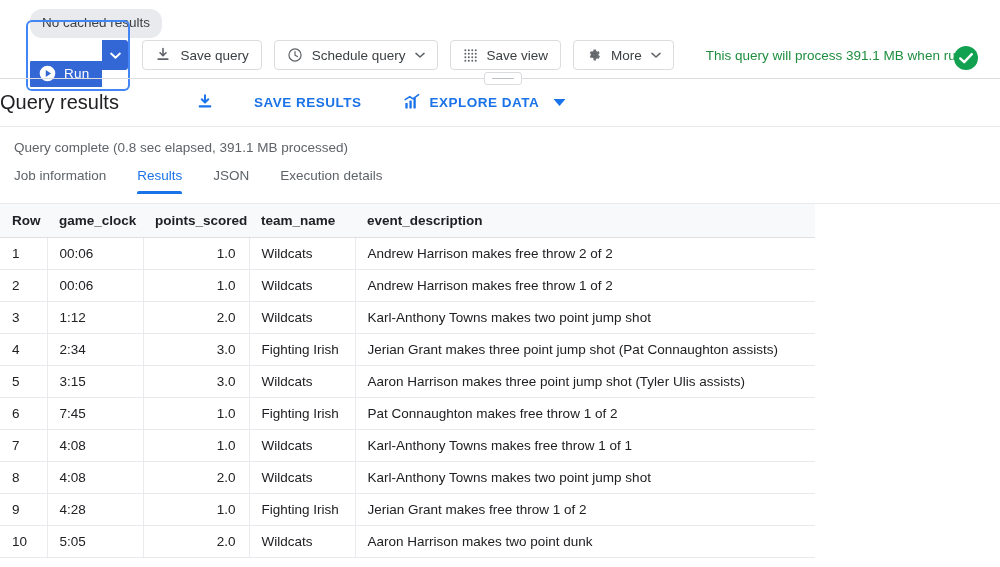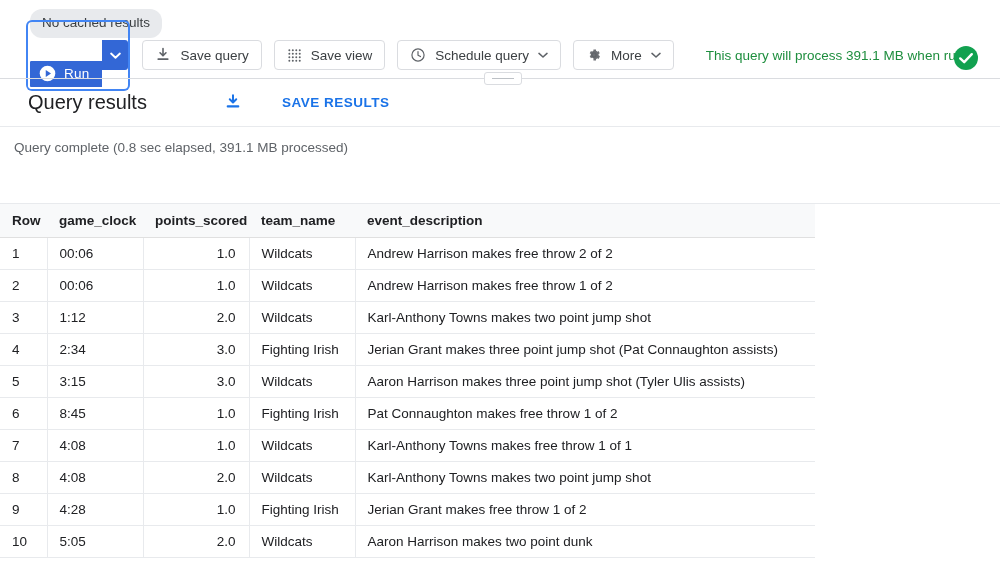--- a/index.html
+++ b/index.html
@@ -104,21 +104,20 @@
   }
   .drag-handle i {
     display: block; width: 22px; height: 1px; background: #bdc1c6;
   }
 
   
   .results-header {
     position: absolute; left: 0; top: 80px;
     width: 1000px; height: 44px;
     display: flex; align-items: center;
-    padding-left: 28px;
   }
   .results-title {
     font-size: 20px; color: #202124; font-weight: 400;
     white-space: nowrap;
   }
   .hdr-action {
     display: flex; align-items: center;
     color: #1a73e8;
     font-size: 13.5px; font-weight: 600;
     letter-spacing: .5px;
@@ -241,20 +240,35 @@
     </div>
 
     <div class="btn">
       <span class="icon">
         <svg width="16" height="16" viewBox="0 0 20 20">
             <path d="M10 2 v8 M6.3 7.2 L10 11 L13.7 7.2" stroke="#5f6368" stroke-width="2" fill="none" stroke-linecap="round" stroke-linejoin="round"></path>
             <rect x="3" y="14" width="14" height="2.4" rx="1" fill="#5f6368"></rect>
           </svg>
       </span>
       <span class="lbl">Save query</span>
+    </div>
+
+    <div class="btn">
+      <span class="icon">
+        <svg width="16" height="16" viewBox="0 0 20 20">
+            <circle cx="10" cy="10" r="7.6" stroke="#5f6368" stroke-width="1.5" fill="none"></circle>
+            <path d="M10 5.6 V10.2 L13.1 12" stroke="#5f6368" stroke-width="1.5" fill="none" stroke-linecap="round" stroke-linejoin="round"></path>
+          </svg>
+      </span>
+      <span class="lbl">Schedule query</span>
+      <span class="caret icon">
+        <svg width="10" height="10" viewBox="0 0 10 10">
+            <path d="M1 3.4 L5 7 L9 3.4" stroke="#5f6368" stroke-width="1.5" fill="none" stroke-linecap="round" stroke-linejoin="round"></path>
+          </svg>
+      </span>
     </div>
 
     <div class="btn">
       <span class="icon">
         <svg width="15" height="15" viewBox="0 0 16 16">
           <g fill="#5f6368">
             <circle cx="2.5" cy="2.5" r="1.05"></circle>
               <circle cx="6.2" cy="2.5" r="1.05"></circle>
               <circle cx="9.9" cy="2.5" r="1.05"></circle>
               <circle cx="13.6" cy="2.5" r="1.05"></circle>
@@ -272,35 +286,20 @@
               <circle cx="13.6" cy="13.6" r="1.05"></circle>
           </g>
         </svg>
       </span>
       <span class="lbl">Save view</span>
     </div>
 
     <div class="btn">
       <span class="icon">
         <svg width="16" height="16" viewBox="0 0 20 20">
-            <circle cx="10" cy="10" r="7.6" stroke="#5f6368" stroke-width="1.5" fill="none"></circle>
-            <path d="M10 5.6 V10.2 L13.1 12" stroke="#5f6368" stroke-width="1.5" fill="none" stroke-linecap="round" stroke-linejoin="round"></path>
-          </svg>
-      </span>
-      <span class="lbl">Schedule query</span>
-      <span class="caret icon">
-        <svg width="10" height="10" viewBox="0 0 10 10">
-            <path d="M1 3.4 L5 7 L9 3.4" stroke="#5f6368" stroke-width="1.5" fill="none" stroke-linecap="round" stroke-linejoin="round"></path>
-          </svg>
-      </span>
-    </div>
-
-    <div class="btn">
-      <span class="icon">
-        <svg width="16" height="16" viewBox="0 0 20 20">
             <path fill="#5f6368" d="M10 6.6a3.4 3.4 0 1 0 0 6.8 3.4 3.4 0 0 0 0-6.8zm0 5.2a1.8 1.8 0 1 1 0-3.6 1.8 1.8 0 0 1 0 3.6z"></path>
             <path fill="#5f6368" d="M17.2 11.3l-1.5-.9c.1-.5.1-1.3 0-1.8l1.5-.9-1.6-2.8-1.5.9c-.4-.4-1.1-.8-1.6-1V3h-3.2v1.8c-.5.2-1.2.6-1.6 1l-1.5-.9-1.6 2.8 1.5.9c-.1.5-.1 1.3 0 1.8l-1.5.9 1.6 2.8 1.5-.9c.4.4 1.1.8 1.6 1V17h3.2v-1.8c.5-.2 1.2-.6 1.6-1l1.5.9 1.6-2.8z" opacity=".92"></path>
           </svg>
       </span>
       <span class="lbl">More</span>
       <span class="caret icon">
         <svg width="10" height="10" viewBox="0 0 10 10">
             <path d="M1 3.4 L5 7 L9 3.4" stroke="#5f6368" stroke-width="1.5" fill="none" stroke-linecap="round" stroke-linejoin="round"></path>
           </svg>
       </span>
@@ -327,25 +326,49 @@
     <div class="hdr-action" id="save-results-action">
       <span class="icon">
         <svg width="18" height="18" viewBox="0 0 20 20">
             <path d="M10 2.6 v7.2 M6.4 7 L10 10.6 L13.6 7" stroke="#1a73e8" stroke-width="2.2" fill="none" stroke-linecap="round" stroke-linejoin="round"></path>
             <rect x="3" y="13.6" width="14" height="2.6" rx="1.1" fill="#1a73e8"></rect>
           </svg>
       </span>
       <span class="lbl">SAVE RESULTS</span>
     </div>
 
+    <div class="hdr-action" id="explore-data-action">
+      <span class="icon">
+        <svg width="18" height="18" viewBox="0 0 20 20">
+          <g fill="#1a73e8">
+            <rect x="2.6" y="11" width="2.6" height="6.2" rx=".5"></rect>
+            <rect x="7.1" y="8.4" width="2.6" height="8.8" rx=".5"></rect>
+            <rect x="11.6" y="5.4" width="2.6" height="11.8" rx=".5"></rect>
+          </g>
+          <path d="M2.4 7.4 L7.6 4 L11 6.4 L17.4 1.8" stroke="#1a73e8" stroke-width="1.7" fill="none" stroke-linecap="round" stroke-linejoin="round"></path>
+        </svg>
+      </span>
+      <span class="lbl">EXPLORE DATA</span>
+      <span class="hdr-caret icon">
+        <svg width="13" height="9" viewBox="0 0 13 9">
+            <path d="M0.5 1 L12.5 1 L6.5 8 Z" fill="#1a73e8"></path>
+          </svg>
+      </span>
+    </div>
   </div>
   <div class="hdr-rule"></div>
 
   <div class="status-line">Query complete (0.8 sec elapsed, 391.1 MB processed)</div>
 
+  <div class="tabs">
+    <div class="tab">Job information</div>
+    <div class="tab active">Results</div>
+    <div class="tab">JSON</div>
+    <div class="tab">Execution details</div>
+  </div>
   <div class="tabs-rule"></div>
 
   <div class="table-wrap">
     <table class="results">
       <colgroup>
         <col class="c-row">
           <col class="c-clock">
           <col class="c-pts">
           <col class="c-team">
           <col class="c-desc">
@@ -397,21 +420,21 @@
           <tr>
             <td>5</td>
             <td>3:15</td>
             <td class="num">3.0</td>
             <td>Wildcats</td>
             <td>Aaron Harrison makes three point jump shot (Tyler Ulis assists)</td>
             <td class="filler"></td>
           </tr>
           <tr>
             <td>6</td>
-            <td>8:45</td>
+            <td>7:45</td>
             <td class="num">1.0</td>
             <td>Fighting Irish</td>
             <td>Pat Connaughton makes free throw 1 of 2</td>
             <td class="filler"></td>
           </tr>
           <tr>
             <td>7</td>
             <td>4:08</td>
             <td class="num">1.0</td>
             <td>Wildcats</td>

